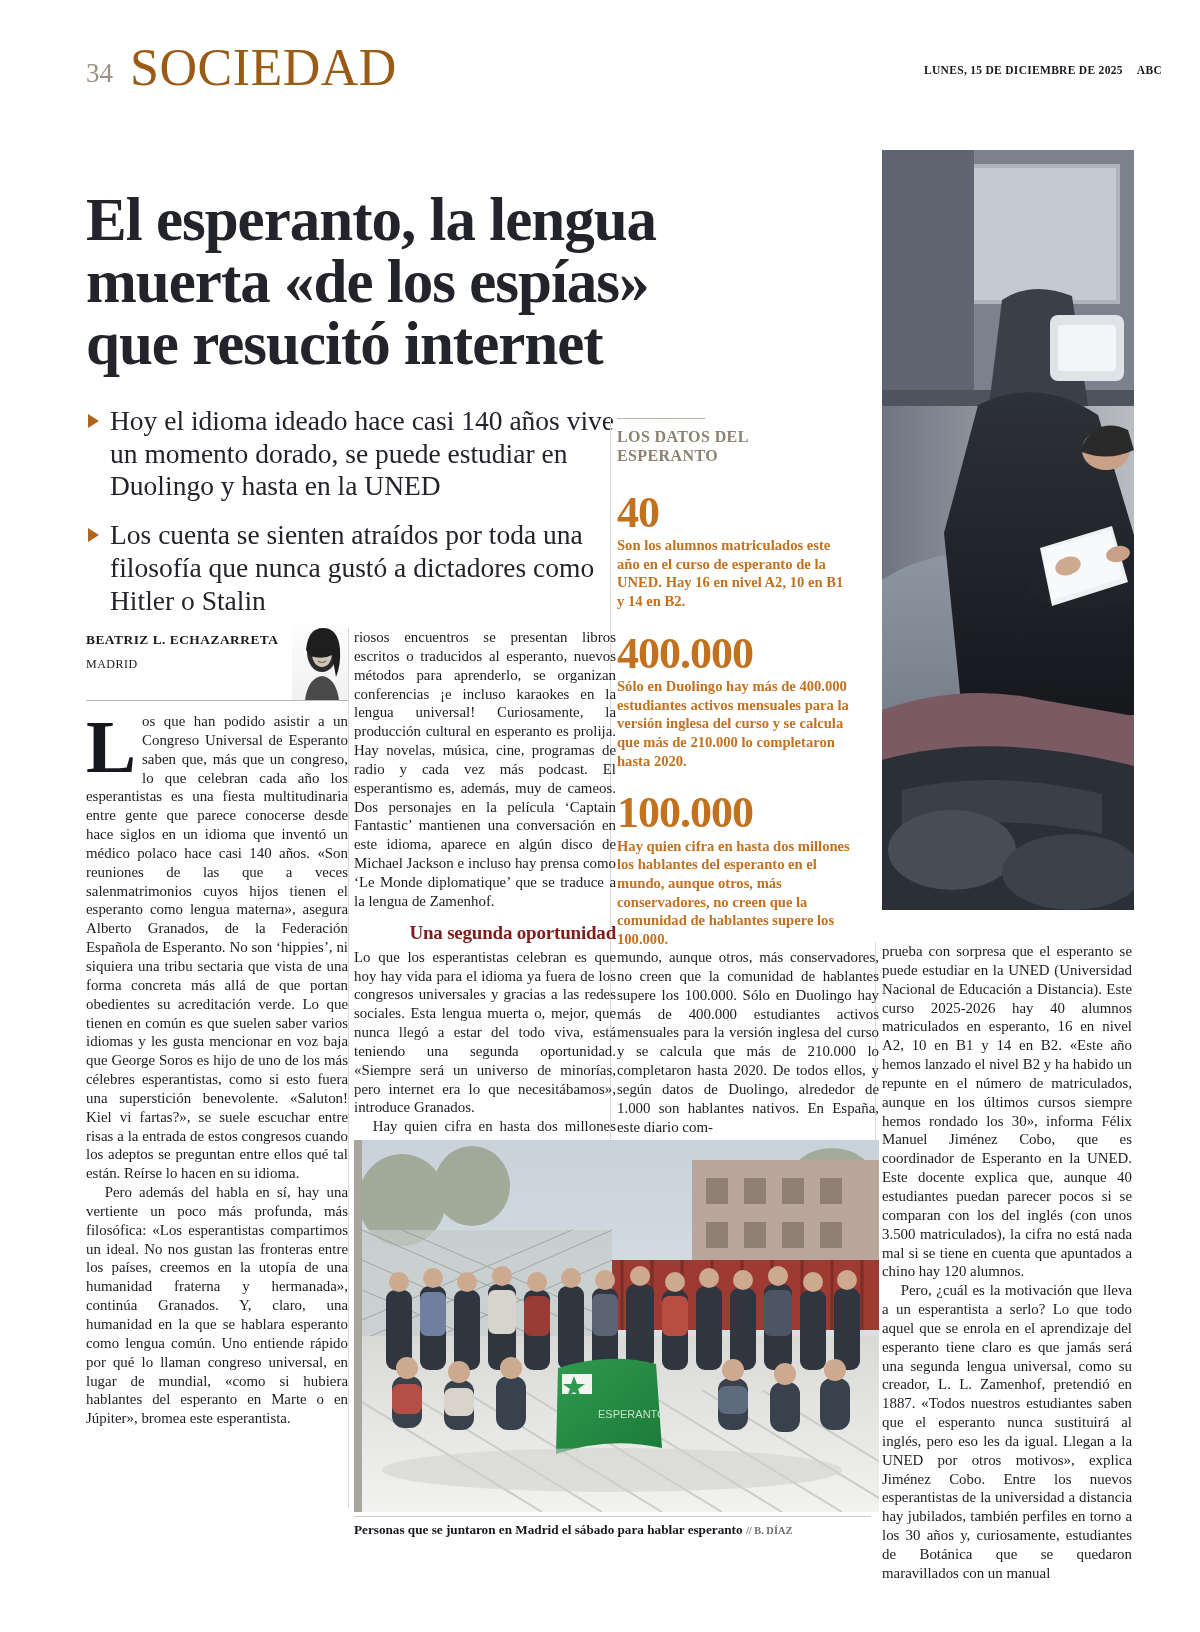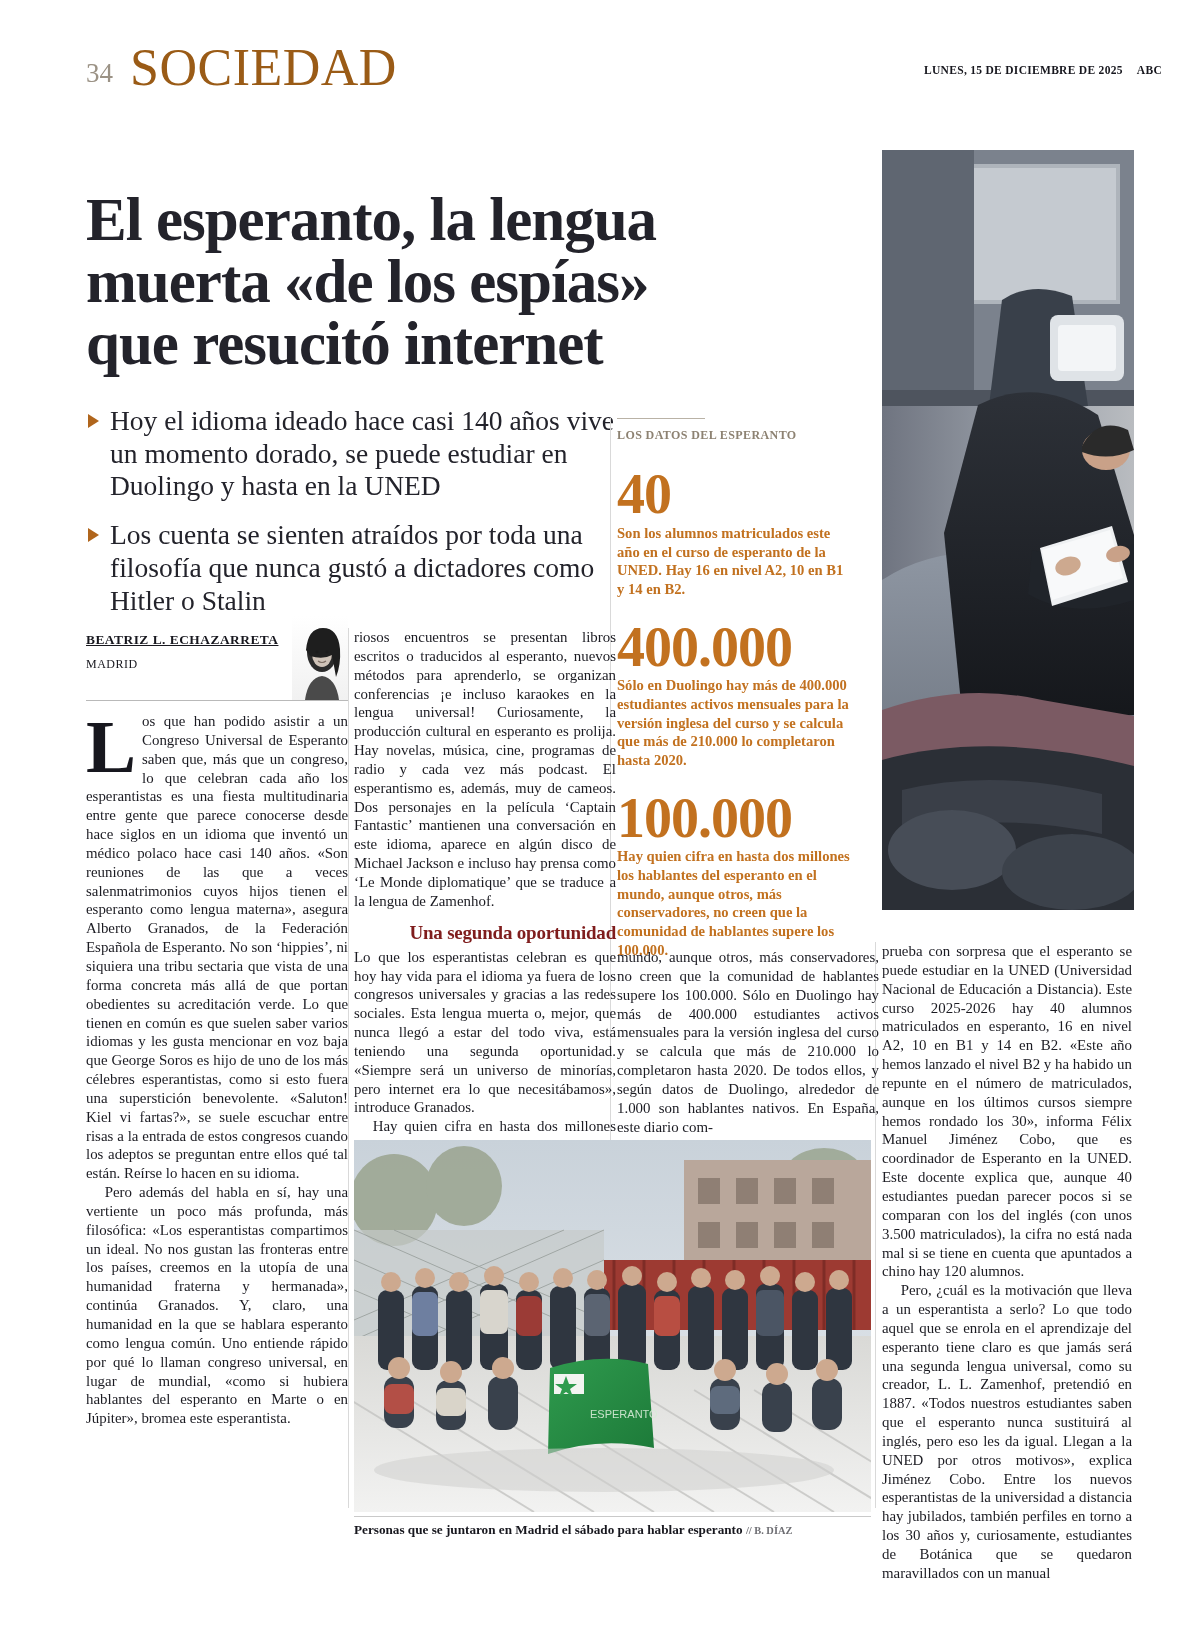--- a/index.html
+++ b/index.html
@@ -51,36 +51,36 @@
   .bullet .tri{
     position:absolute;left:2px;top:9px;
     width:0;height:0;border-left:11px solid #b0651c;
     border-top:7px solid transparent;border-bottom:7px solid transparent;
   }
 
   
   .databox{position:absolute;left:593px;top:418px;width:236px;}
   .databox .rule{width:88px;height:1px;background:#b9b2a6;margin-bottom:9px;}
   .databox h3{
-    margin:0 0 26px 0;font-size:12px;line-height:1.18;
+    margin:0 0 26px 0;font-size:16px;line-height:1.18;
     font-weight:bold;letter-spacing:.4px;color:#8d8272;
     font-family:"Liberation Serif",serif;
   }
   .datum{margin-bottom:22px;}
   .datum .num{
-    font-size:56px;line-height:.96;font-weight:bold;color:#c2711f;
+    font-size:44px;line-height:.96;font-weight:bold;color:#c2711f;
     letter-spacing:-1px;margin-bottom:2px;
   }
   .datum .txt{
     font-size:14.6px;line-height:1.28;font-weight:bold;color:#c2711f;
   }
 
   
   .byline{position:absolute;left:62px;top:632px;width:262px;}
-  .byline .name{font-size:13.4px;font-weight:bold;letter-spacing:.5px;color:#17171e;text-decoration:underline;}
+  .byline .name{font-size:13.4px;font-weight:bold;letter-spacing:.5px;color:#17171e;}
   .byline .city{font-size:12px;letter-spacing:.5px;color:#17171e;margin-top:9px;}
   .byline .hr{position:absolute;left:0;top:68px;width:262px;height:1px;background:#b9b9b9;}
   .byline .mug{
     position:absolute;right:0;top:-16px;width:56px;height:84px;overflow:hidden;
   }
 
   
   .col{position:absolute;width:262px;font-size:14.9px;line-height:1.265;
        text-align:justify;color:#1b1b22;}
   .col p{margin:0;text-indent:1.25em;}
@@ -99,21 +99,21 @@
     margin:4px 6px -2px 0;color:#17171e;
   }
 
   
   .photo-top{
     position:absolute;left:858px;top:150px;width:252px;height:760px;
     overflow:hidden;background:#8d8c92;
   }
   .photo-bottom{
     position:absolute;left:330px;top:1140px;width:517px;height:372px;
-    overflow:hidden;background:#a9a69e;
+    overflow:hidden;background:#a9a69e;padding-left:8px;
   }
   .caption{
     position:absolute;left:330px;top:1522px;width:517px;
     font-size:13.2px;font-weight:bold;color:#17171e;
   }
   .caption .credit{font-weight:bold;font-size:10.4px;color:#6d6d72;}
   .caption-rule{position:absolute;left:330px;top:1516px;width:517px;height:1px;background:#c9c9c9;}
 
   
   .vrule{position:absolute;width:1px;background:#d9d9d9;}

